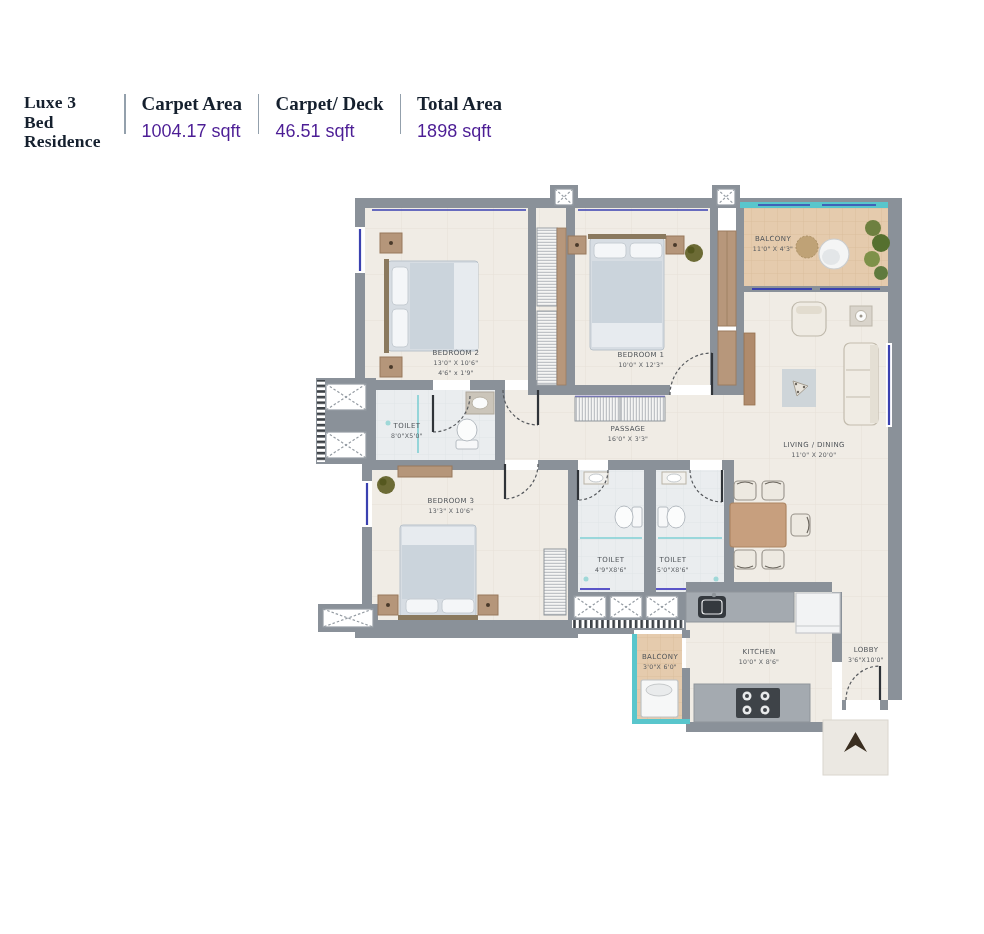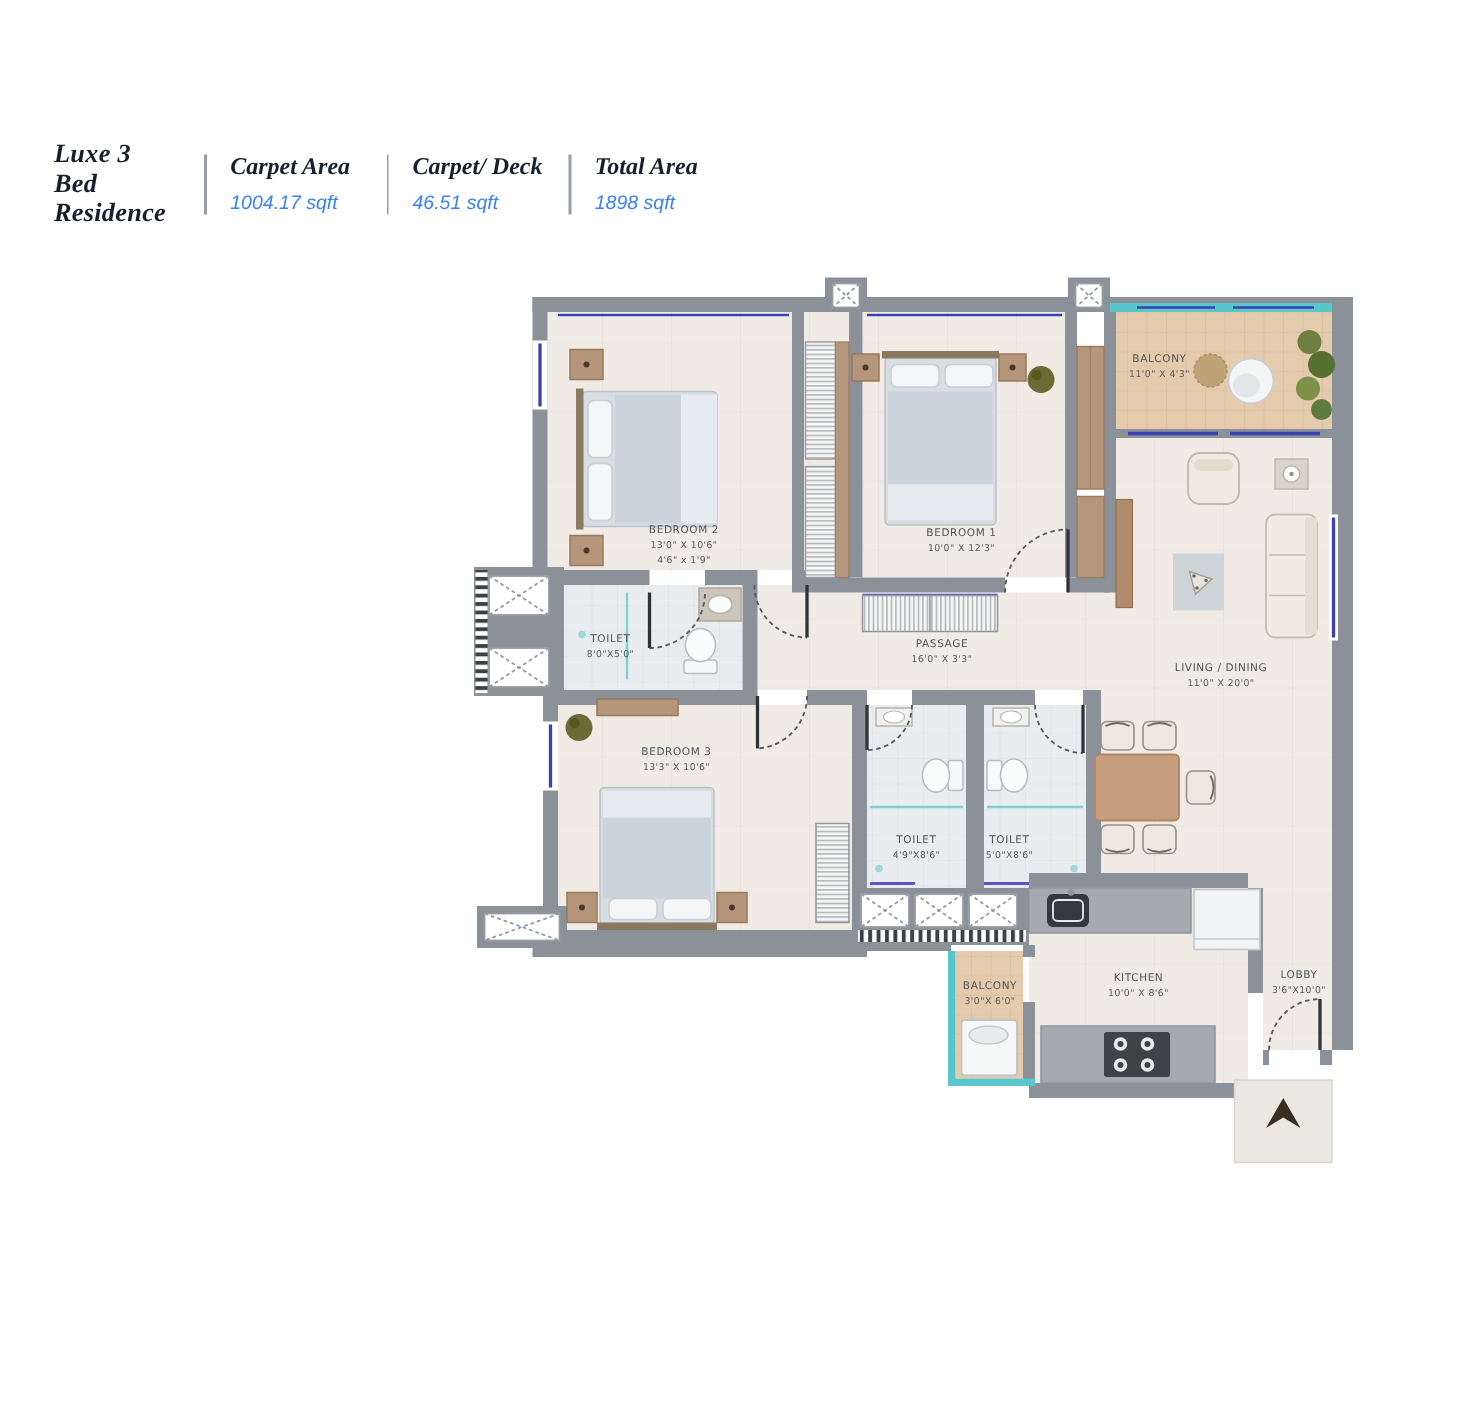--- a/index.html
+++ b/index.html
@@ -1,24 +1,24 @@
 <!DOCTYPE html>
 <html><head>
 <meta charset="utf-8">
 <style>
   html,body{margin:0;padding:0;}
   .page{position:relative;width:984px;height:934px;background:#ffffff;overflow:hidden;
         font-family:"Liberation Sans",sans-serif;}
-  .hdr{position:absolute;left:36px;top:93px;display:flex;align-items:center;font-style:italic;}
+  .hdr{position:absolute;left:24px;top:93px;display:flex;align-items:flex-start;}
   .hdr-title{font-family:"Liberation Serif",serif;font-weight:700;font-size:17.5px;
              line-height:1.12;color:#15202e;width:84px;letter-spacing:.2px;}
   .hdr-div{width:1.5px;height:40px;background:#93a0ac;margin:1px 16px 0 16px;}
   .stat{min-width:88px;}
-  .stat-label{font-family:"Liberation Serif",serif;font-weight:700;font-size:16px;color:#15202e;}
-  .stat-value{font-size:13px;color:#3b82f6;margin-top:6px;}
+  .stat-label{font-family:"Liberation Serif",serif;font-weight:700;font-size:19px;color:#15202e;}
+  .stat-value{font-size:18px;color:#4c1d95;margin-top:6px;}
   .plan{position:absolute;left:310px;top:183px;width:598px;height:600px;}
   .lbl{font-family:"DejaVu Sans",sans-serif;font-size:7px;fill:#4e5358;letter-spacing:.4px;}
   .dim{font-family:"DejaVu Sans",sans-serif;font-size:6.2px;fill:#55595e;letter-spacing:.3px;}
   text{text-anchor:middle;}
 </style>
 </head>
 <body>
 
 <div class="page">
 

